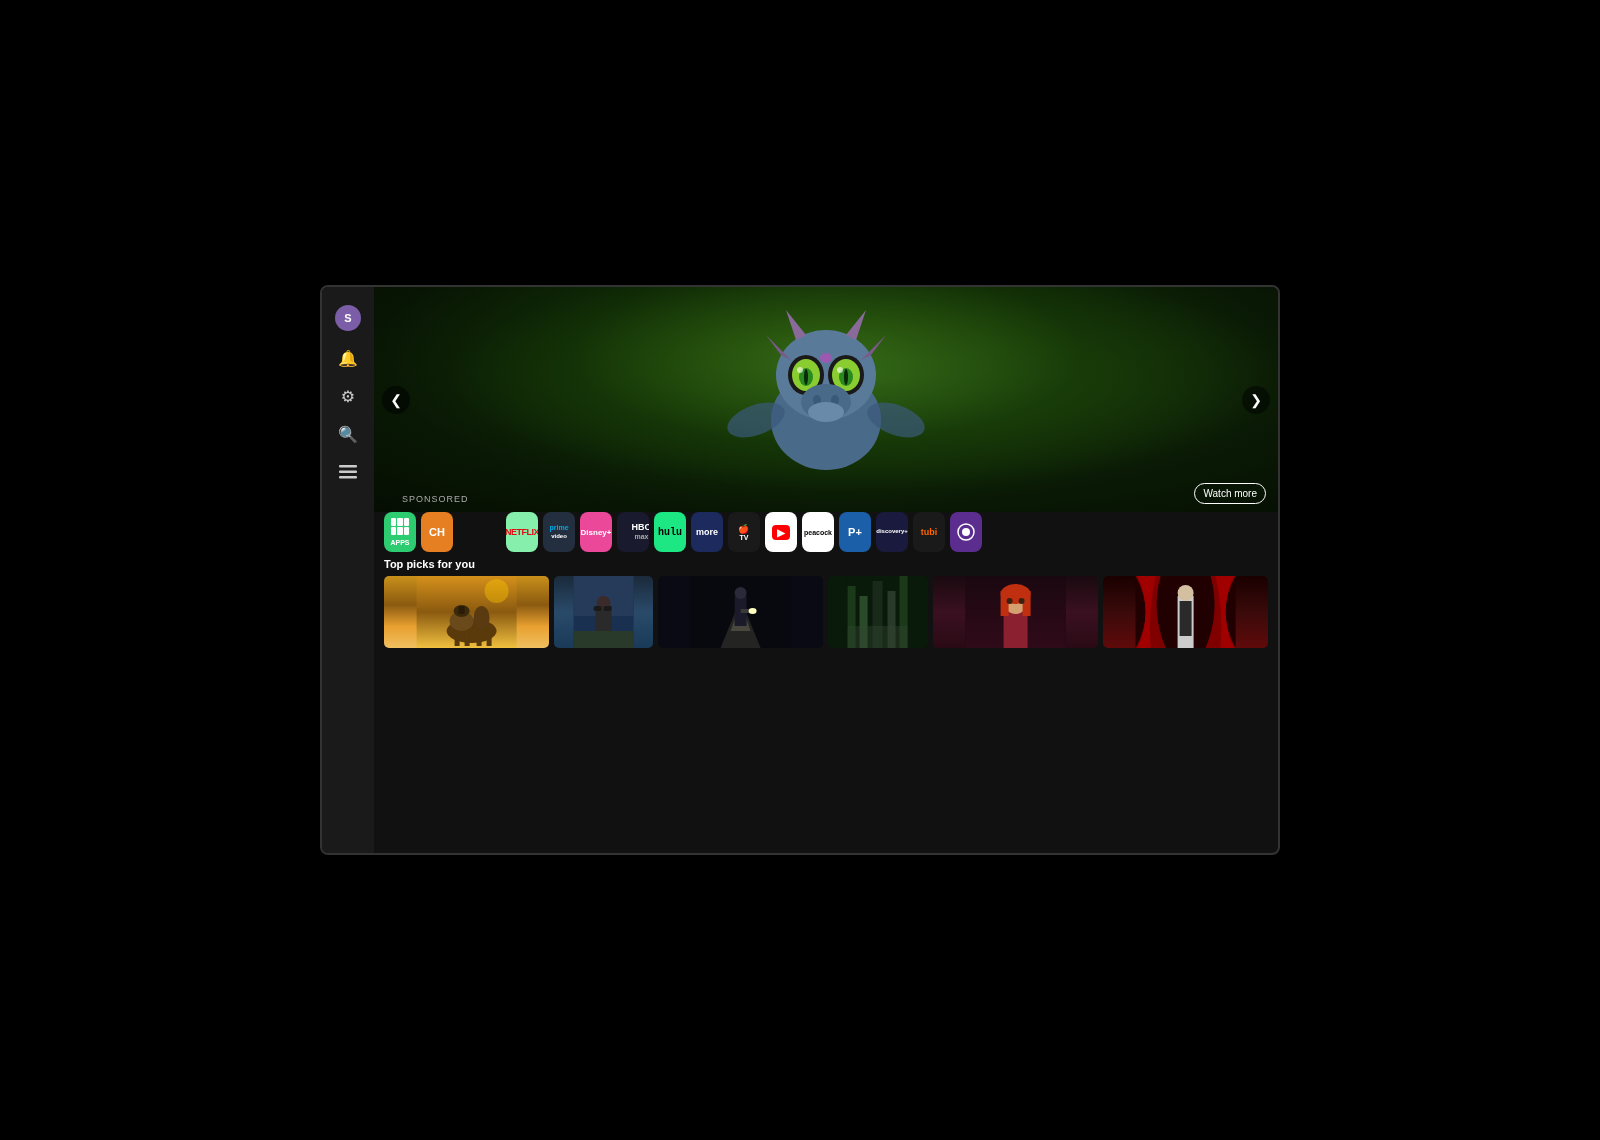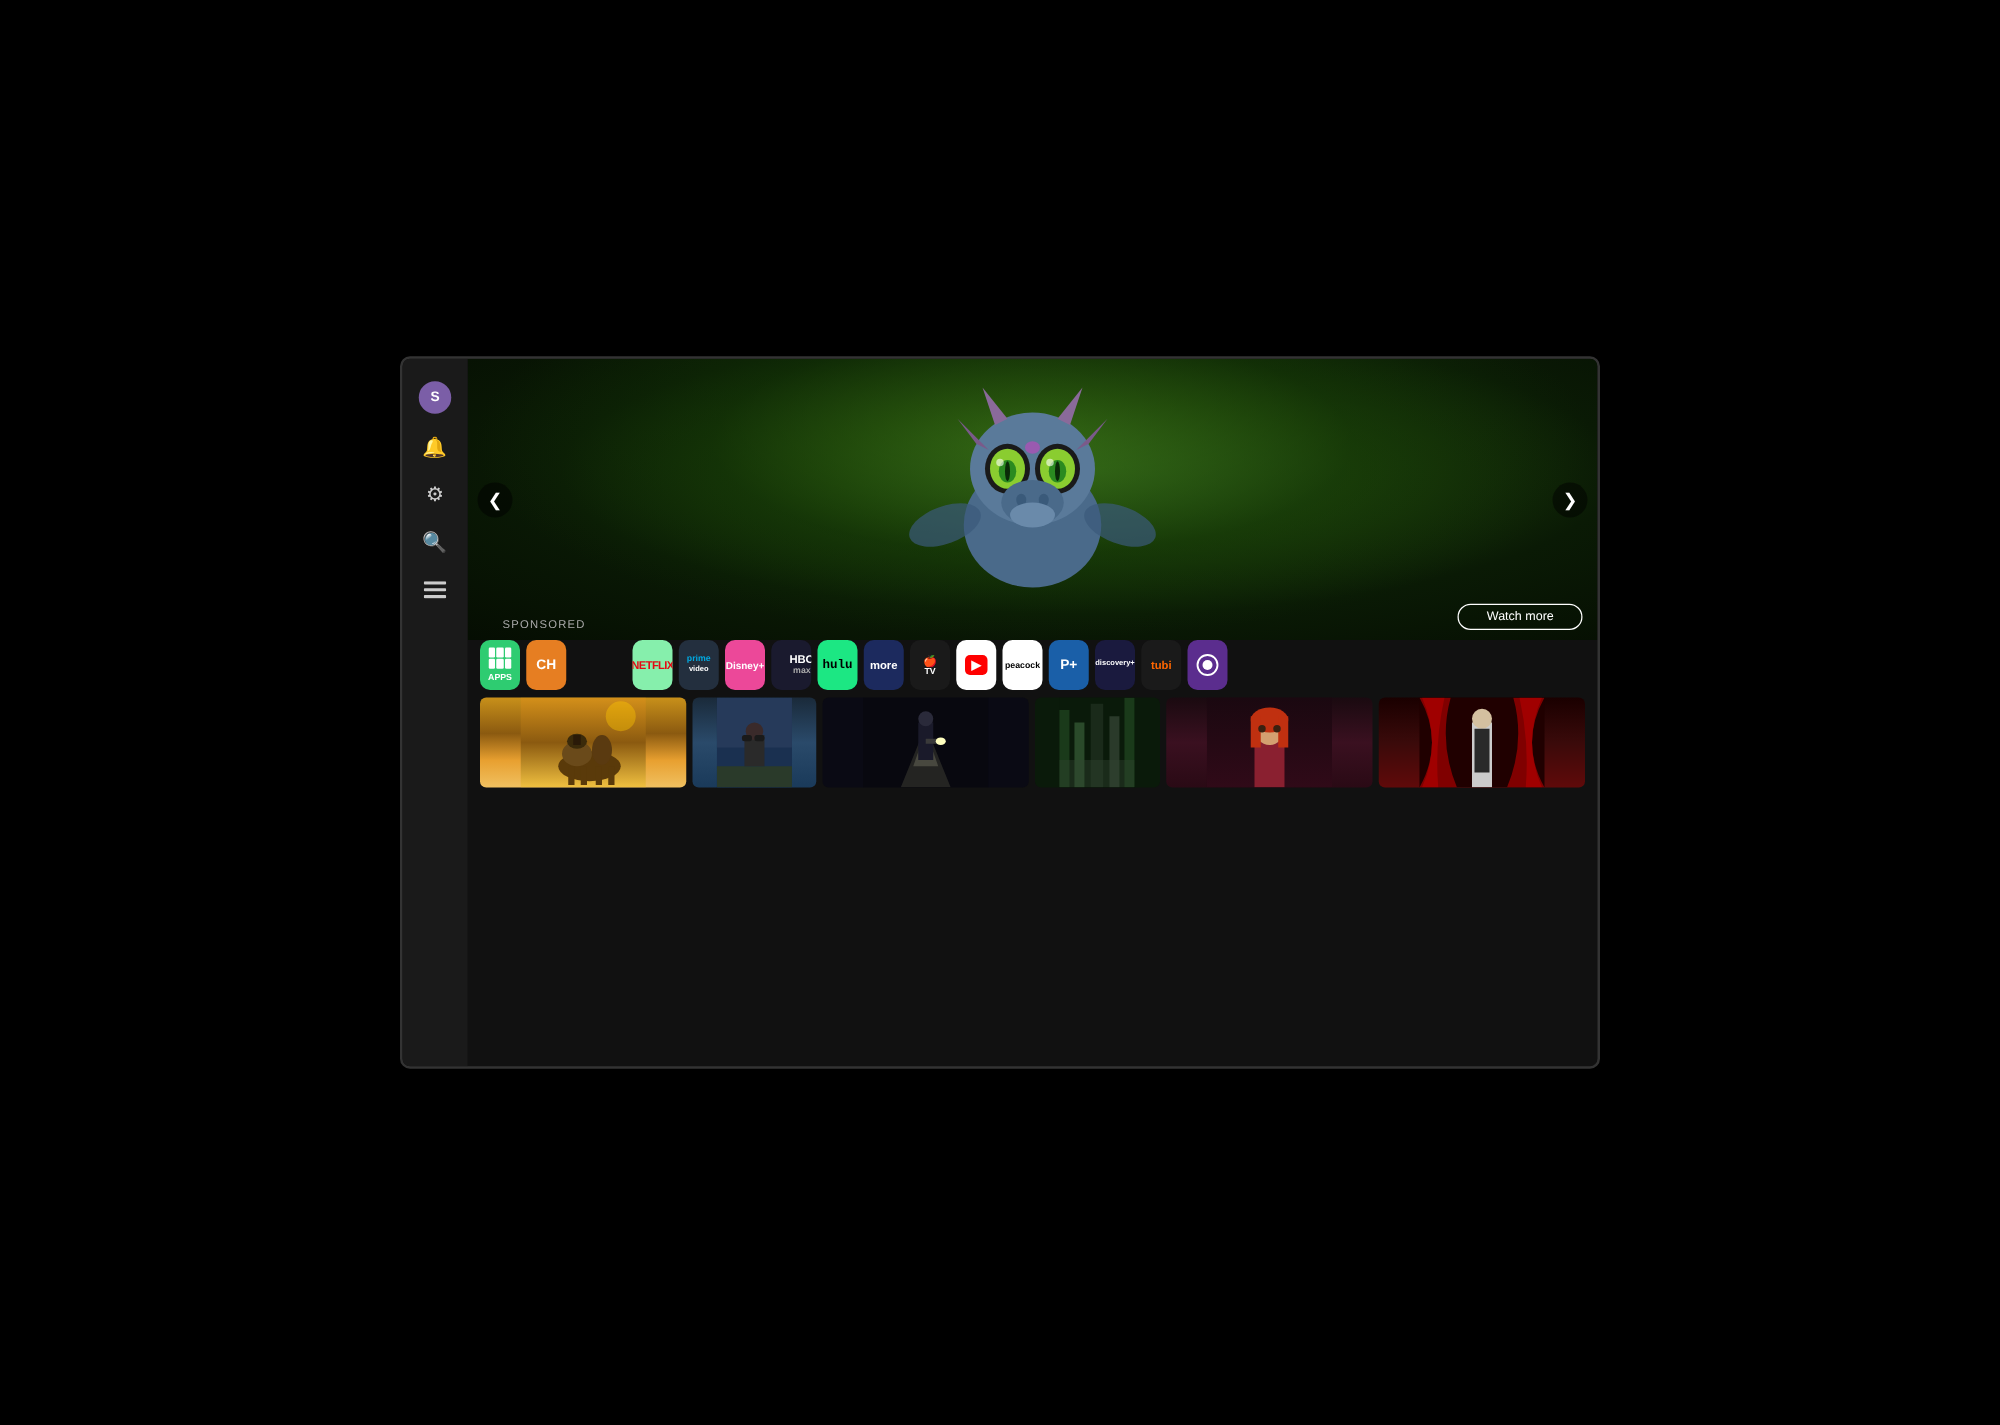--- a/index.html
+++ b/index.html
@@ -134,21 +134,21 @@
       margin-left: 16px;
     }
 
     .watch-more-btn {
       position: absolute;
       bottom: 8px;
       right: 12px;
       background: transparent;
       border: 1px solid #fff;
       color: #fff;
-      padding: 4px 22px;
+      padding: 4px 8px;
       border-radius: 12px;
       font-size: 10px;
       cursor: pointer;
       white-space: nowrap;
     }
 
     
     .category-bar {
       display: flex;
       gap: 8px;
@@ -413,20 +413,21 @@
       <div class="app-icon" style="background:#5b2d8e;">
         <svg width="20" height="20" viewBox="0 0 20 20">
           <circle cx="10" cy="10" r="8" fill="none" stroke="#fff" stroke-width="1.5"></circle>
           <circle cx="10" cy="10" r="4" fill="#fff"></circle>
         </svg>
       </div>
 
     </div>
 
     <div class="top-picks-section">
+      <div class="top-picks-label">Top picks for you</div>
       <div class="picks-row">
 
         <div class="pick-item" style="background: linear-gradient(180deg, #c8901a 0%, #8b5a10 40%, #e8a030 70%, #f0c060 100%); position:relative;">
           <svg width="100%" height="100%" viewBox="0 0 100 72" xmlns="http://www.w3.org/2000/svg" style="position:absolute;top:0;left:0;">
             <rect width="100" height="72" fill="url(#grad1)"></rect>
             <defs>
               <linearGradient id="grad1" x1="0" y1="0" x2="0" y2="1">
                 <stop offset="0%" stop-color="#d4901a"></stop>
                 <stop offset="50%" stop-color="#8b5a10"></stop>
                 <stop offset="100%" stop-color="#f0c040"></stop>

